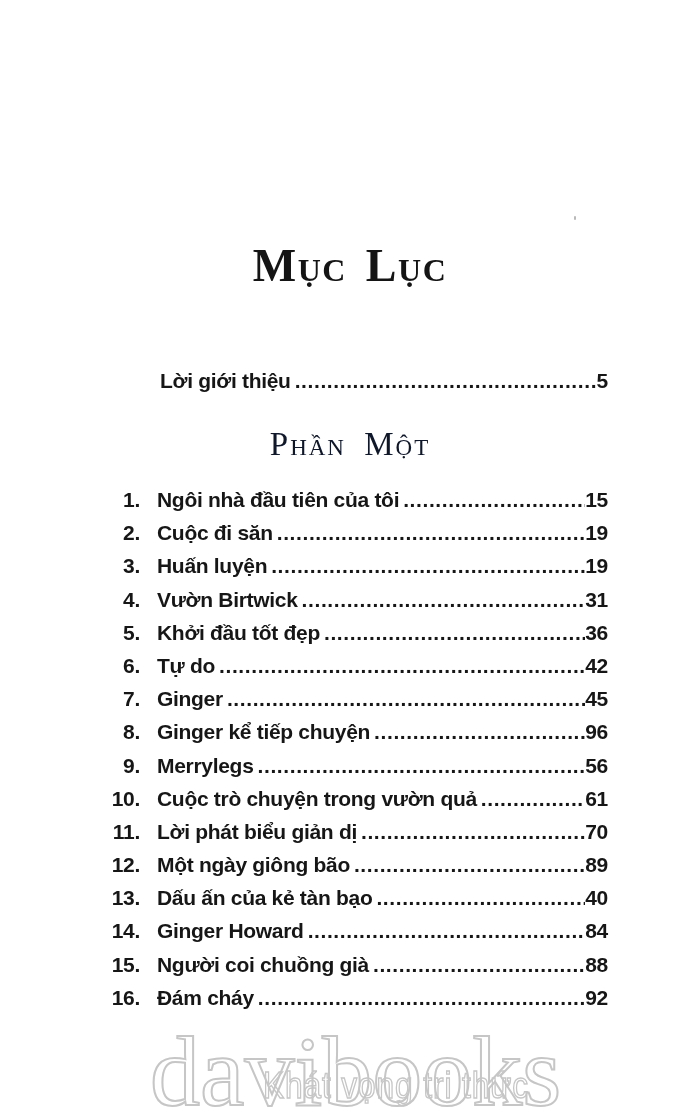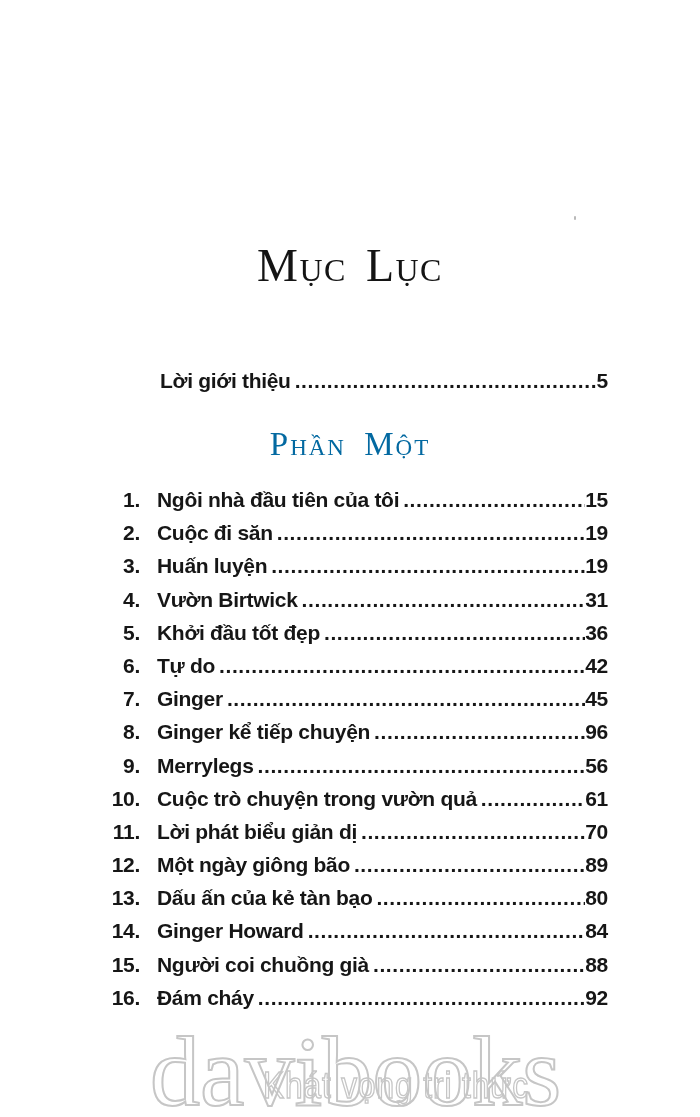--- a/index.html
+++ b/index.html
@@ -10,42 +10,42 @@
     overflow:hidden;
     font-family:"Liberation Sans",sans-serif;
     color:#161616;
   }
   
   .title{
     position:absolute;top:243px;left:0;width:700px;
     margin:0;text-align:center;
     font-family:"Liberation Serif",serif;
     font-variant:small-caps;
-    font-weight:normal;
+    font-weight:bold;
     font-size:46px;line-height:1;
     letter-spacing:1.5px;word-spacing:6px;
     color:#141414;
   }
   
   .intro-row{
     position:absolute;top:368px;left:160px;width:448px;
     display:flex;align-items:center;
     font-weight:bold;font-size:21px;line-height:26px;
     letter-spacing:-0.3px;
   }
   
   .part{
     position:absolute;top:428px;left:0;width:700px;
     margin:0;text-align:center;
     font-family:"Liberation Serif",serif;
     font-variant:small-caps;
     font-weight:normal;
     font-size:33px;line-height:1;
     letter-spacing:2px;word-spacing:8px;
-    color:#0369a1;
+    color:#0f172a;
   }
   
   .list{
     position:absolute;top:483px;left:96px;width:512px;
     display:flex;flex-direction:column;
   }
   .row{
     display:flex;align-items:baseline;
     height:33.2px;line-height:33.2px;
     font-weight:bold;font-size:21px;
@@ -178,21 +178,21 @@
       <div class="row">
     <span class="num">12.</span>
     <span class="t">Một ngày giông bão</span>
     <span class="dots">................................................................................................................................................................</span>
     <span class="pg">89</span>
   </div>
       <div class="row">
     <span class="num">13.</span>
     <span class="t">Dấu ấn của kẻ tàn bạo</span>
     <span class="dots">................................................................................................................................................................</span>
-    <span class="pg">80</span>
+    <span class="pg">40</span>
   </div>
       <div class="row">
     <span class="num">14.</span>
     <span class="t">Ginger Howard</span>
     <span class="dots">................................................................................................................................................................</span>
     <span class="pg">84</span>
   </div>
       <div class="row">
     <span class="num">15.</span>
     <span class="t">Người coi chuồng già</span>

